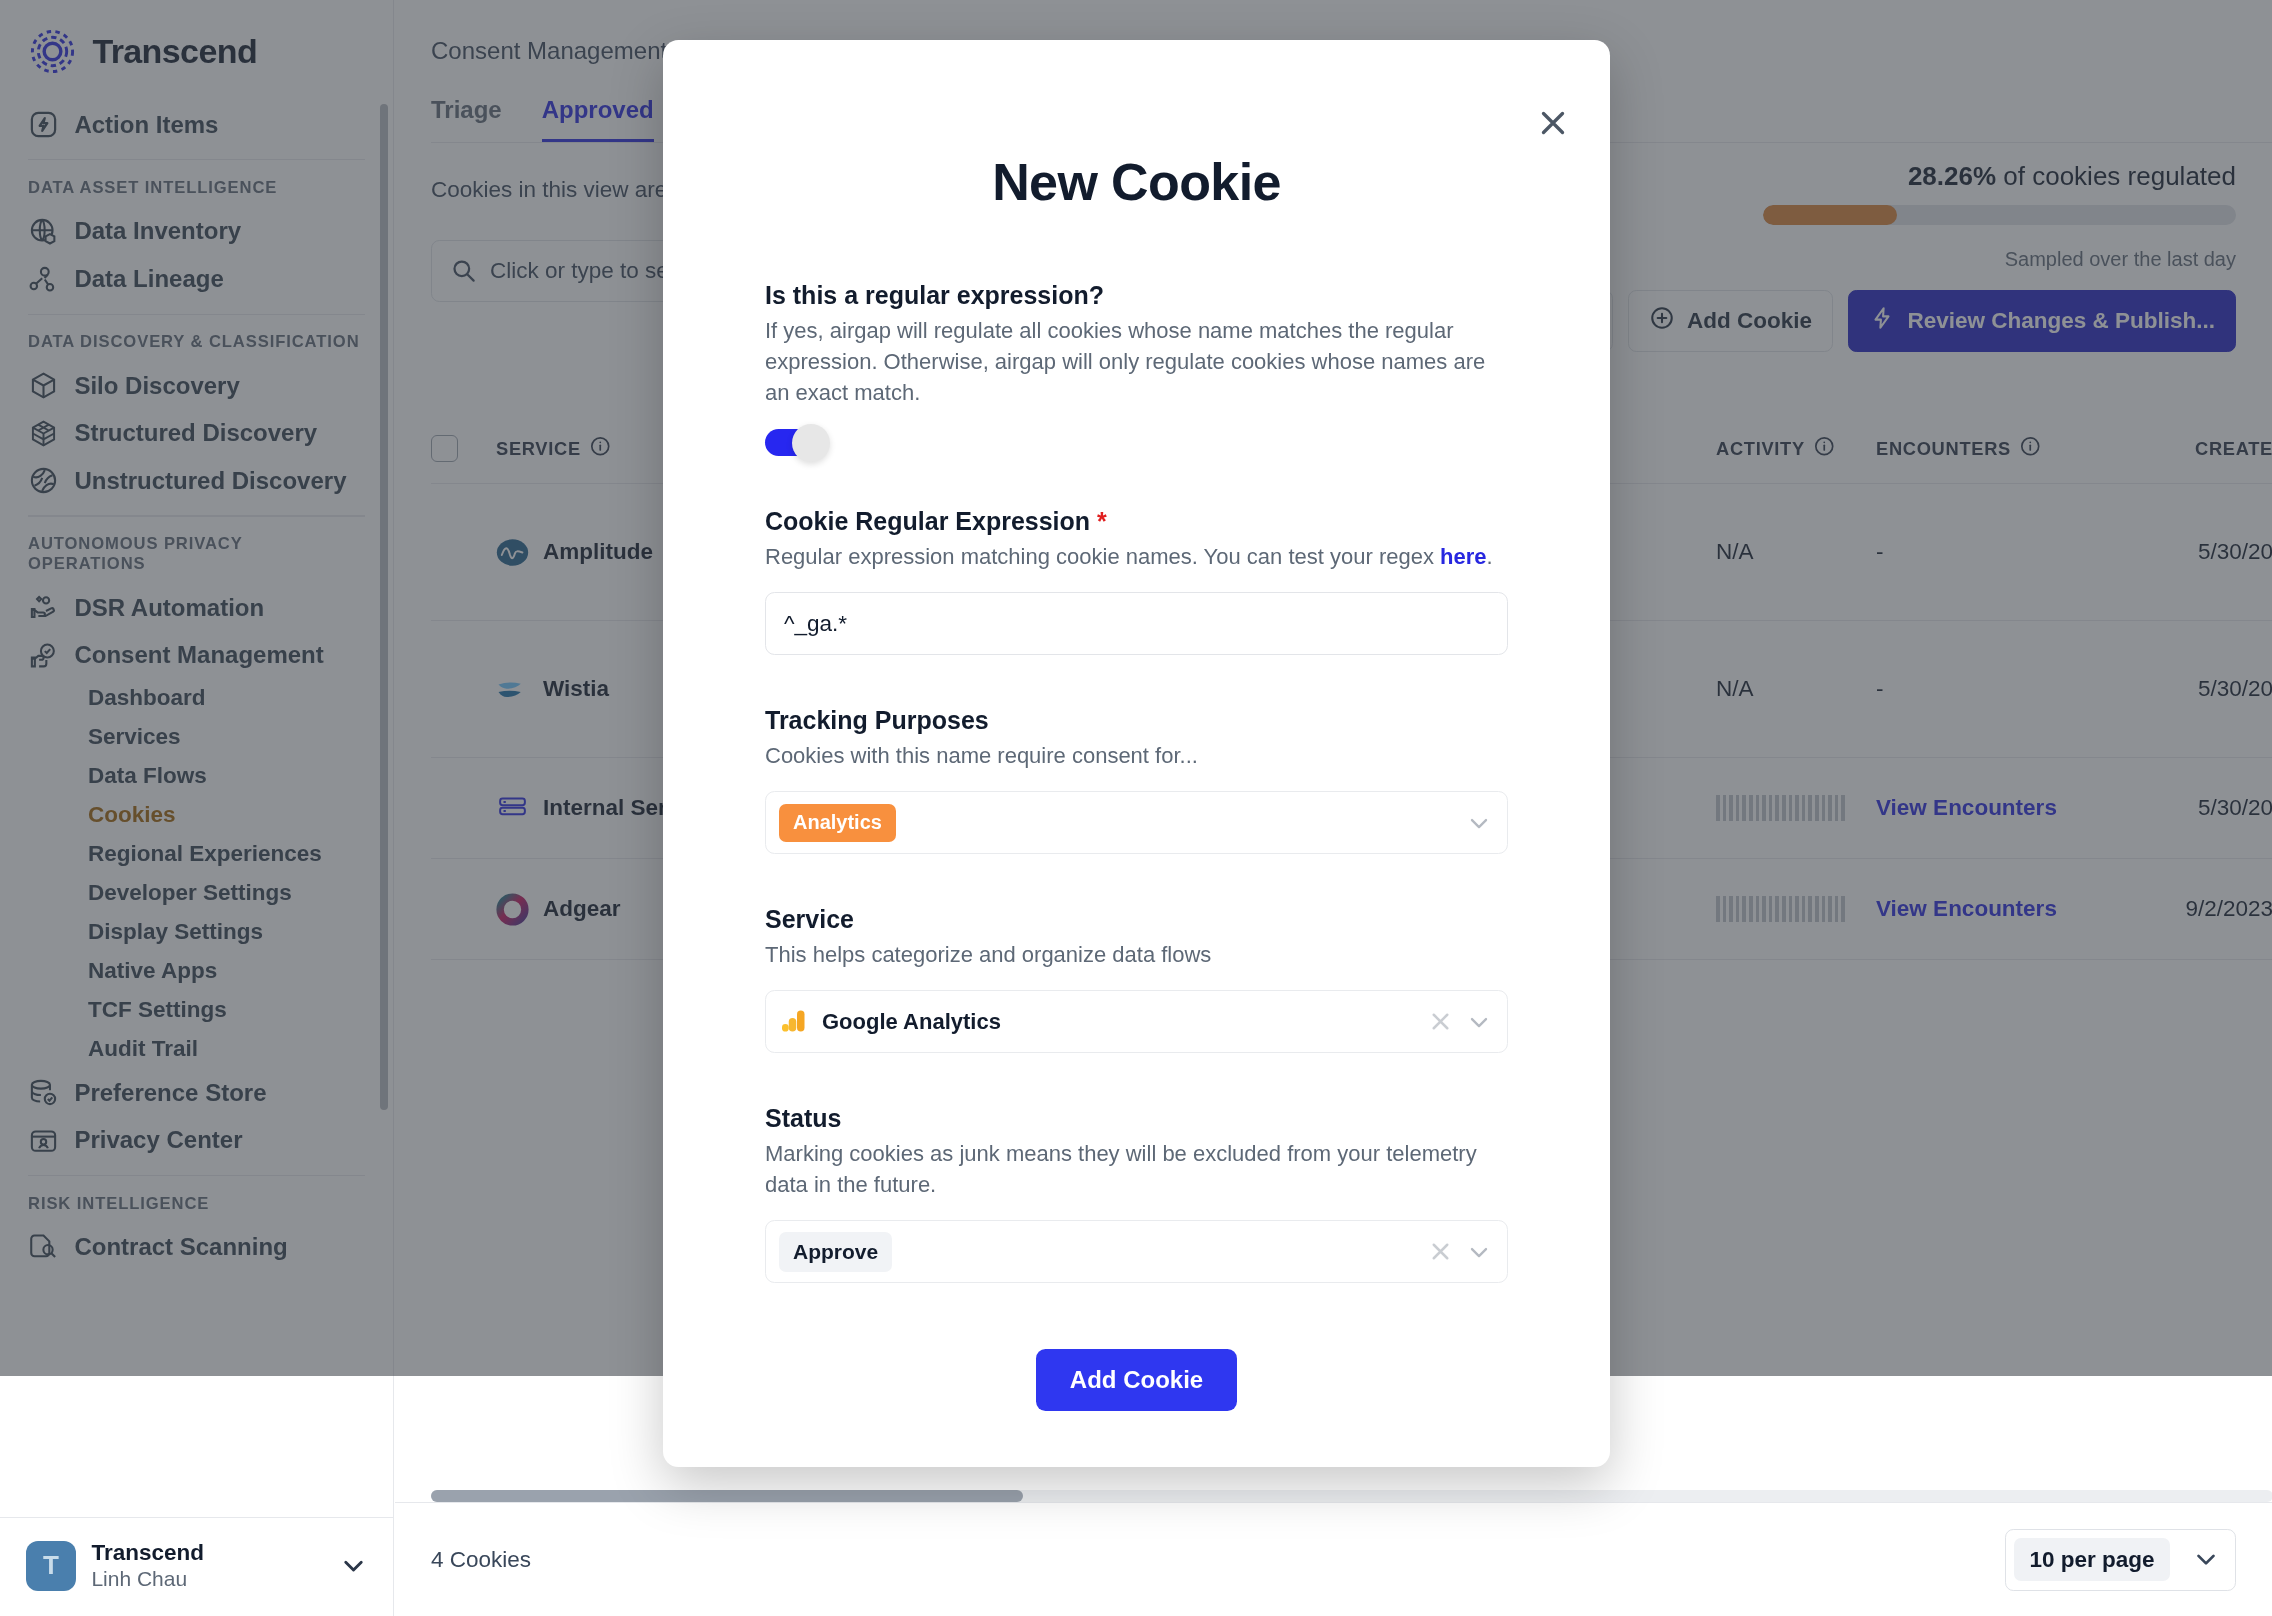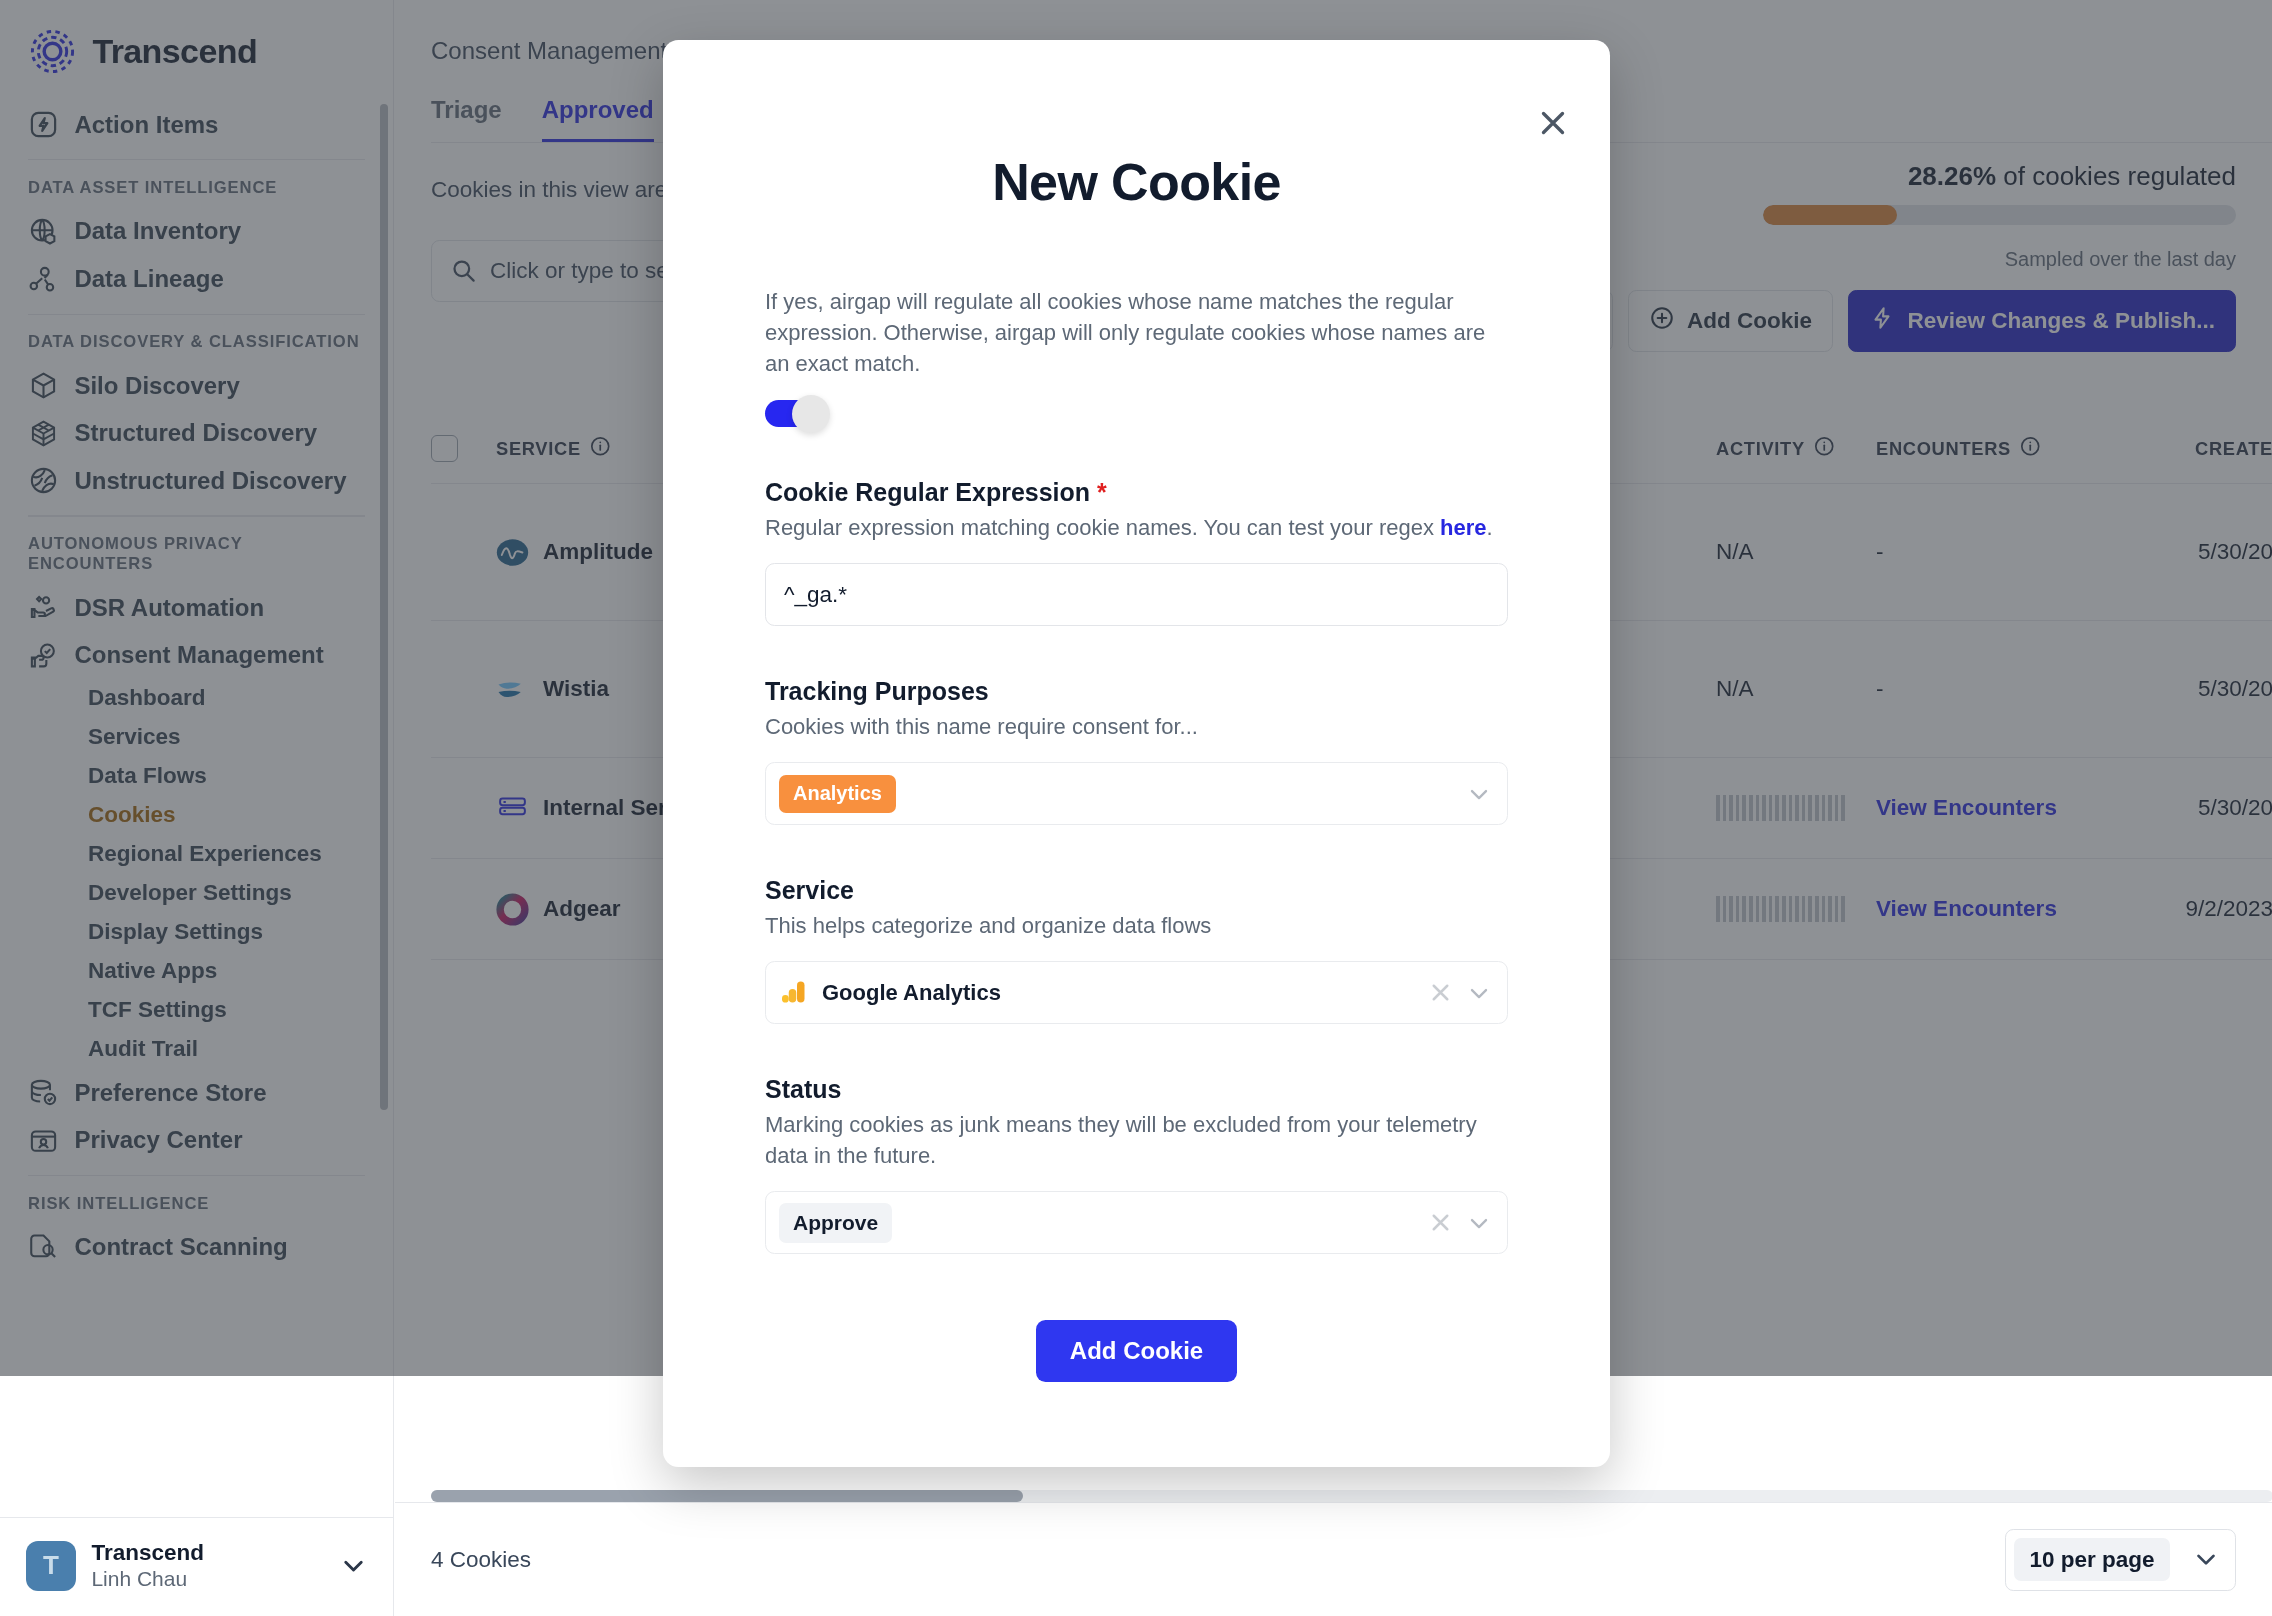--- a/index.html
+++ b/index.html
@@ -296,21 +296,21 @@
           <svg viewBox="0 0 24 24" fill="none" stroke="#33404f" stroke-width="1.6">
               <circle cx="12" cy="12" r="9"></circle>
               <path d="M4 9c4 2 8-2 9-5M20 15c-4-2-8 2-9 5M5 16c3-1 5-3 6-6M19 8c-3 1-5 3-6 6"></path>
             </svg>
         </span>
         <span class="label">Unstructured Discovery</span>
       </div>
 
       <div class="nav-divider"></div>
 
-      <div class="nav-section">AUTONOMOUS PRIVACY ENCOUNTERS</div>
+      <div class="nav-section">AUTONOMOUS PRIVACY OPERATIONS</div>
       <div class="nav-item">
         <span class="ico">
           <svg viewBox="0 0 24 24" fill="none" stroke="#33404f" stroke-width="1.6">
               <path d="M7 5.5l1.6-1.6L10.2 5.5 8.6 7.1z"></path>
               <circle cx="14" cy="6.5" r="2.4"></circle>
               <path d="M3 14h2l2.5 1.8h4.2a1.4 1.4 0 010 2.8H9"></path>
               <path d="M3 13.2v6.2h2v-6.2z"></path>
               <path d="M8 18.6h5.5l6-3.4a1.5 1.5 0 00-1.6-2.5l-4 2"></path>
             </svg>
         </span>
@@ -634,20 +634,21 @@
       <svg viewBox="0 0 24 24" fill="none" stroke="#4c5765" stroke-width="2.1" stroke-linecap="round">
           <path d="M6 6l12 12M18 6L6 18"></path>
         </svg>
     </span>
 
     <div class="modal-title">New Cookie</div>
 
     <div class="modal-body">
 
       <div>
+        <div class="fld-label">Is this a regular expression?</div>
         <div class="fld-help">If yes, airgap will regulate all cookies whose name matches the regular expression. Otherwise, airgap will only regulate cookies whose names are an exact match.</div>
         <div class="toggle">
             <span class="knob"></span>
           </div>
       </div>
 
       <div class="section">
         <div class="fld-label">
           <span>Cookie Regular Expression</span>
           <span class="req">*</span>

